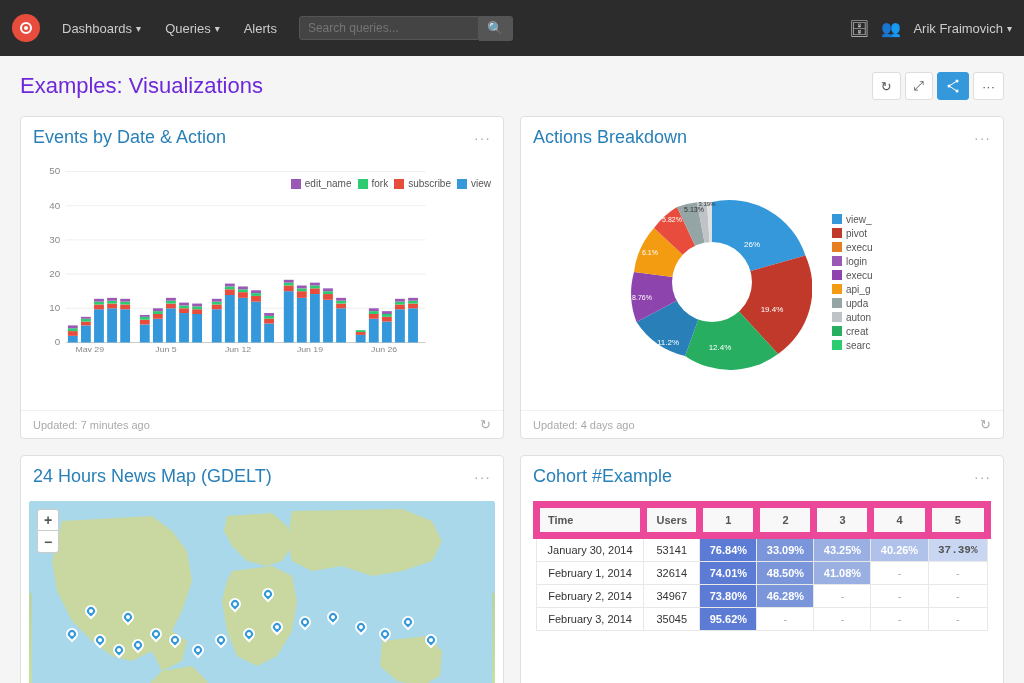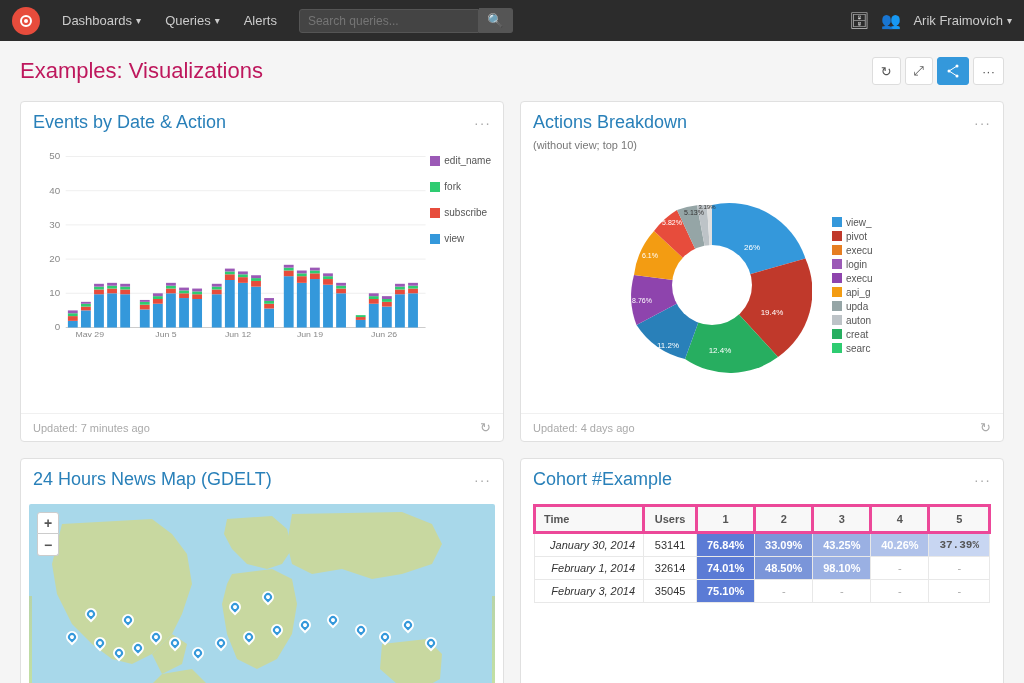--- a/index.html
+++ b/index.html
@@ -3,21 +3,21 @@
   <meta charset="utf-8">
   <style>
     * { box-sizing: border-box; margin: 0; padding: 0; }
     body { font-family: Arial, sans-serif; background: #f5f5f5; font-size: 13px; color: #333; }
 
     
     .navbar {
       background: #2c2c2c;
       display: flex;
       align-items: center;
-      height: 41px;
+      height: 56px;
       padding: 0 12px;
       gap: 4px;
     }
     .navbar .logo {
       width: 28px; height: 28px;
       background: #e74c3c;
       border-radius: 50%;
       display: flex; align-items: center; justify-content: center;
       margin-right: 8px;
       flex-shrink: 0;
@@ -76,21 +76,21 @@
     }
     .page-header {
       display: flex;
       align-items: center;
       justify-content: space-between;
       margin-bottom: 16px;
     }
     .page-title {
       font-size: 22px;
       font-weight: 300;
-      color: #be185d;
+      color: #6d28d9;
     }
     .page-actions {
       display: flex; gap: 4px;
     }
     .page-action-btn {
       background: #fff;
       border: 1px solid #ddd;
       border-radius: 3px;
       padding: 5px 8px;
       cursor: pointer;
@@ -165,25 +165,24 @@
       position: relative;
       height: 220px;
       padding-bottom: 30px;
     }
     .bar-chart-svg {
       width: 100%;
       height: 100%;
     }
     .chart-legend {
       position: absolute;
-      top: 8px;
+      top: 16px;
       right: 0;
       display: flex;
-      flex-direction: column;
-      gap: 15px;
+      gap: 6px;
     }
     .legend-item {
       display: flex;
       align-items: center;
       gap: 4px;
       font-size: 10px;
       color: #555;
     }
     .legend-dot {
       width: 10px; height: 10px;
@@ -251,32 +250,32 @@
     
     .cohort-table {
       width: 100%;
       border-collapse: collapse;
       font-size: 11px;
     }
     .cohort-table th {
       background: #f8f8f8;
       padding: 6px 8px;
       text-align: center;
-      border: 3px solid #ec4899;
+      border: 7px solid #ec4899;
       font-weight: 600;
       color: #555;
     }
     .cohort-table th.time-col { text-align: left; }
     .cohort-table td {
       padding: 5px 8px;
       border: 1px solid #e8e8e8;
       text-align: center;
       color: #555;
     }
-    .cohort-table td.time-cell { text-align: right; color: #333; font-style: italic; }
+    .cohort-table td.time-cell { text-align: center; color: #333; }
     .cohort-table td.users-cell { text-align: center; color: #333; }
     .cohort-table td.pct-cell {
       font-weight: 600;
       color: #fff;
     }
     .cohort-table td.empty-cell { color: #aaa; background: #fff; }
 
     
     .c1 { background: #5b7bd5; }
     .c2 { background: #7a95d9; }
@@ -528,21 +527,20 @@
         <span>Updated: 7 minutes ago</span>
         <span class="refresh-icon">↻</span>
       </div>
     </div>
 
     <div class="widget">
       <div class="widget-header">
         <span class="widget-title">Actions Breakdown</span>
         <span class="widget-menu-btn">···</span>
       </div>
-      <div class="widget-subtitle">(without view; top 10)</div>
       <div class="widget-body">
         <div class="pie-chart-container">
           <svg width="200" height="200" viewBox="0 0 200 200">
 
             <path d="M100,100 L100,20 A80,80 0 0,1 193.4,73.5 Z" fill="#3498db"></path>
 
             <path d="M100,100 L193.4,73.5 A80,80 0 0,1 166,172 Z" fill="#c0392b"></path>
 
             <path d="M100,100 L166,172 A80,80 0 0,1 73,174 Z" fill="#27ae60"></path>
 
@@ -723,28 +721,37 @@
                 <td class="pct-cell c2">33.09%</td>
                 <td class="pct-cell c3">43.25%</td>
                 <td class="pct-cell c4">40.26%</td>
                 <td class="pct-cell c5">37.39%</td>
               </tr>
               <tr>
                 <td class="time-cell">February 1, 2014</td>
                 <td class="users-cell">32614</td>
                 <td class="pct-cell c1">74.01%</td>
                 <td class="pct-cell c2">48.50%</td>
-                <td class="pct-cell c3">98.10%</td>
+                <td class="pct-cell c3">41.08%</td>
+                <td class="empty-cell">-</td>
+                <td class="empty-cell">-</td>
+              </tr>
+              <tr>
+                <td class="time-cell">February 2, 2014</td>
+                <td class="users-cell">34967</td>
+                <td class="pct-cell c1">73.80%</td>
+                <td class="pct-cell c2">46.28%</td>
+                <td class="empty-cell">-</td>
                 <td class="empty-cell">-</td>
                 <td class="empty-cell">-</td>
               </tr>
               <tr>
                 <td class="time-cell">February 3, 2014</td>
                 <td class="users-cell">35045</td>
-                <td class="pct-cell c1">75.10%</td>
+                <td class="pct-cell c1">95.62%</td>
                 <td class="empty-cell">-</td>
                 <td class="empty-cell">-</td>
                 <td class="empty-cell">-</td>
                 <td class="empty-cell">-</td>
               </tr>
             </tbody>
         </table>
       </div>
     </div>
 

